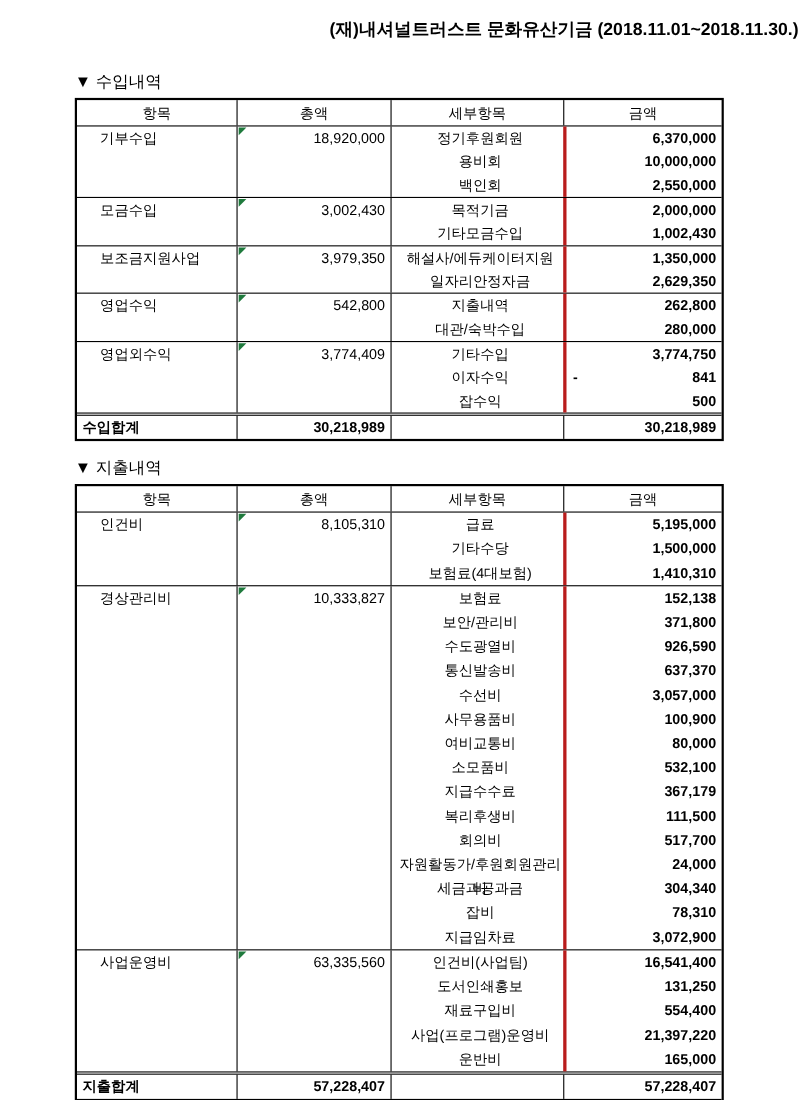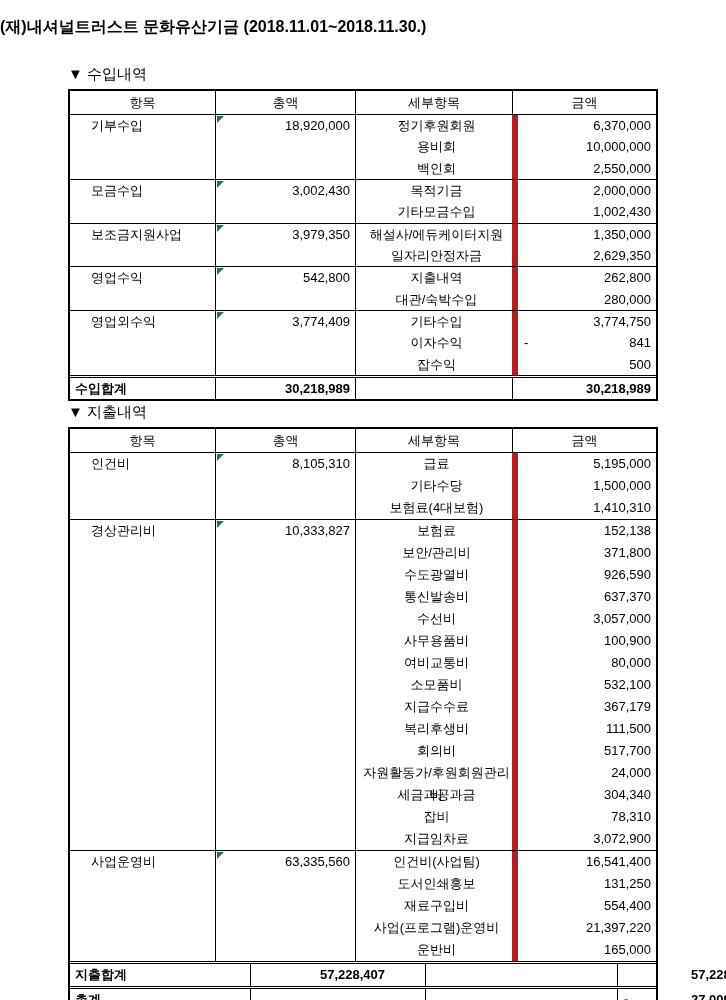--- a/index.html
+++ b/index.html
@@ -2,69 +2,70 @@
 <html><head>
 <meta charset="utf-8">
 <style>
   html,body{margin:0;padding:0;}
   body{
     width:726px;height:1000px;background:#ffffff;color:#000;
     font-family:"Liberation Sans","DejaVu Sans",sans-serif;
     overflow:hidden;position:relative;
   }
   .title{
-    text-align:left;font-weight:bold;font-size:16px;
+    text-align:right;font-weight:bold;font-size:16px;
     padding-top:17px;
+    padding-left:20px;
   }
   .section-label{
     margin:27px 0 5px 68px;font-size:15px;
   }
-  .section-label.second{margin-top:2px;}
+  .section-label.second{margin-top:15px;}
   .tbl{
     width:586px;margin-left:68px;border:2px solid #000;background:#fff;
     font-size:13px;
   }
   .thead{
     display:grid;grid-template-columns:145px 140px 157px 144px;
     border-bottom:1px solid #000;
   }
   .hc{
     text-align:center;height:23px;line-height:23px;
   }
   .hc.b{border-left:1px solid #000;}
   
   .grow{
     display:grid;grid-template-columns:145px 140px 157px 144px;
     border-bottom:1px solid #000;
   }
   .tbody .grow:last-child{border-bottom:none;}
   .gc{box-sizing:border-box;}
-  .gc.c1{padding-left:5px;text-align:left;margin-left:16px;}
+  .gc.c1{padding-left:21px;text-align:left;}
   .gc.c2{border-left:1px solid #000;text-align:right;padding-right:5px;position:relative;}
   .gc.c3{border-left:1px solid #000;}
-  .gc.c4{border-left:6px solid #b91c1c;}
+  .gc.c4{border-left:3px solid #b91c1c;font-weight:bold;}
   .t1{--rh:21.33px;}
   .t2{--rh:22px;}
   .sub{height:var(--rh);line-height:var(--rh);}
   .gc.c1{line-height:var(--rh);}
   .tv{display:inline-block;line-height:var(--rh);}
   .nm{padding-left:5px;text-align:center;}
   .am{padding-right:5px;text-align:right;}
   .am.fx{display:flex;justify-content:space-between;padding-left:6px;}
   .flag{
     position:absolute;left:1px;top:1px;width:0;height:0;
     border-top:7px solid #1f7a3d;border-right:7px solid transparent;
   }
   
   .total-row{
     display:grid;grid-template-columns:145px 140px 157px 144px;
     border-top:3px double #000;font-weight:bold;
   }
   .t1 .total-row{height:21px;line-height:21px;}
-  .t2 .total-row{height:22px;line-height:22px;gap:35px;}
+  .t2 .total-row{height:22px;line-height:22px;}
   .tc{box-sizing:border-box;}
   .tc.c1{padding-left:5px;}
   .tc.c2{border-left:1px solid #000;text-align:right;padding-right:5px;}
   .tc.c3{border-left:1px solid #000;}
   .tc.c4{border-left:1px solid #000;text-align:right;padding-right:5px;}
   .tc.c4.fx{display:flex;justify-content:space-between;padding-left:6px;}
 </style>
 </head>
 <body>
 

